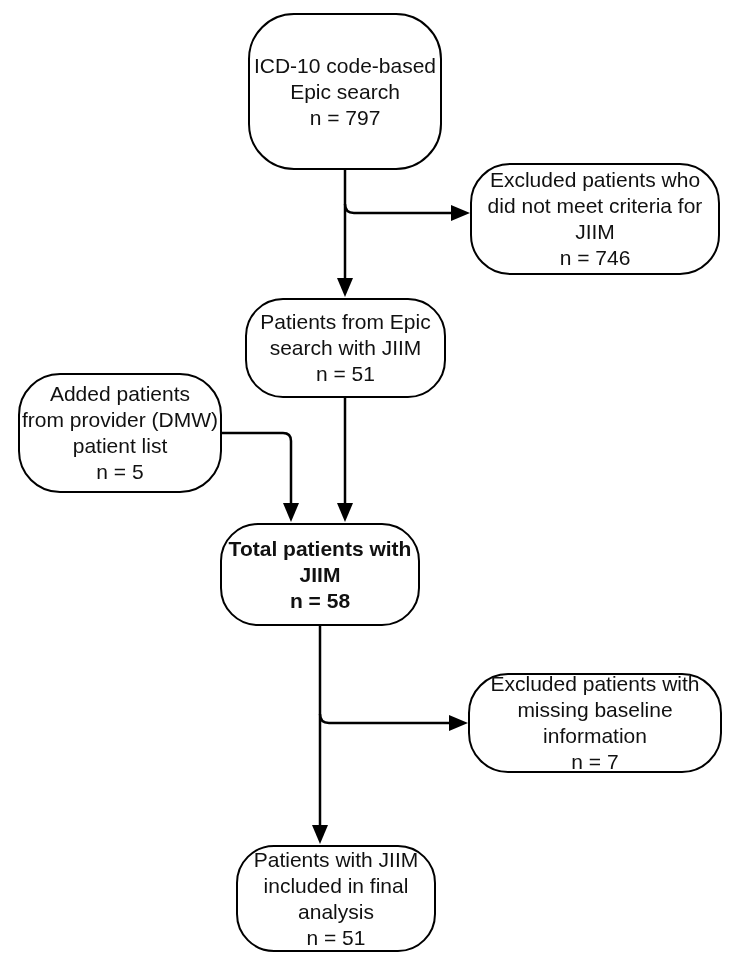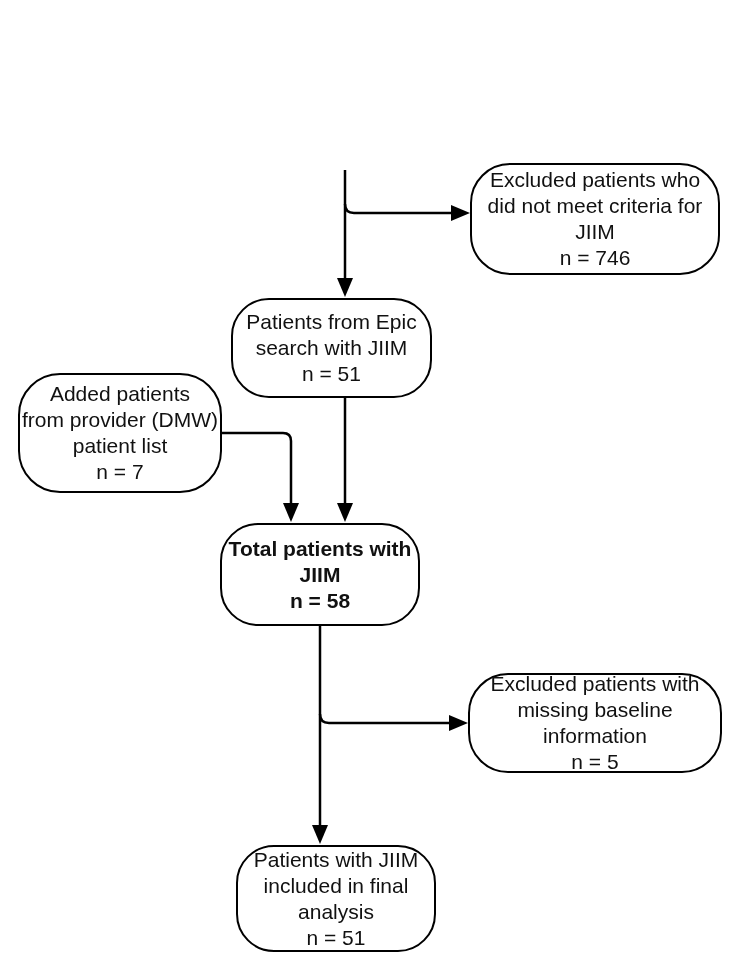--- a/index.html
+++ b/index.html
@@ -25,21 +25,21 @@
     align-items: center;
     justify-content: center;
     text-align: center;
     white-space: pre-line;
     font-size: 21px;
     line-height: 26px;
     color: #111111;
   }
   .n-icd10 { left: 248px; top: 13px;  width: 194px; height: 157px; border-radius: 46px; }
   .n-excl1 { left: 470px; top: 163px; width: 250px; height: 112px; border-radius: 40px; }
-  .n-epic  { left: 231px; top: 298px; width: 201px; height: 100px; border-radius: 38px; }
+  .n-epic  { left: 245px; top: 298px; width: 201px; height: 100px; border-radius: 38px; }
   .n-added { left: 18px;  top: 373px; width: 204px; height: 120px; border-radius: 42px; }
   .n-total { left: 220px; top: 523px; width: 200px; height: 103px; border-radius: 38px; font-weight: bold; }
   .n-excl2 { left: 468px; top: 673px; width: 254px; height: 100px; border-radius: 40px; }
   .n-final { left: 236px; top: 845px; width: 200px; height: 107px; border-radius: 38px; }
   .edge-line { stroke: #000000; stroke-width: 2.5; fill: none; }
   .edge-head { fill: #000000; stroke: none; }
 </style>
 </head>
 <body>
 
@@ -59,42 +59,45 @@
     <path class="edge-line" d="M222,433 H283 Q291,433 291,441 V504"></path>
     <polygon class="edge-head" points="291,522 283,503 299,503"></polygon>
 
     <path class="edge-line" d="M320,626 V826"></path>
     <polygon class="edge-head" points="320,844 312,825 328,825"></polygon>
 
     <path class="edge-line" d="M320,714 Q320,723 329,723 H450"></path>
     <polygon class="edge-head" points="468,723 449,715 449,731"></polygon>
   </svg>
 
+  <div class="node n-icd10">ICD-10 code-based
+Epic search
+n = 797</div>
 
   <div class="node n-excl1">Excluded patients who
 did not meet criteria for
 JIIM
 n = 746</div>
 
   <div class="node n-epic">Patients from Epic
 search with JIIM
 n = 51</div>
 
   <div class="node n-added">Added patients
 from provider (DMW)
 patient list
-n = 7</div>
+n = 5</div>
 
   <div class="node n-total">Total patients with
 JIIM
 n = 58</div>
 
   <div class="node n-excl2">Excluded patients with
 missing baseline
 information
-n = 5</div>
+n = 7</div>
 
   <div class="node n-final">Patients with JIIM
 included in final
 analysis
 n = 51</div>
 
 </div>
 
 </body></html>

